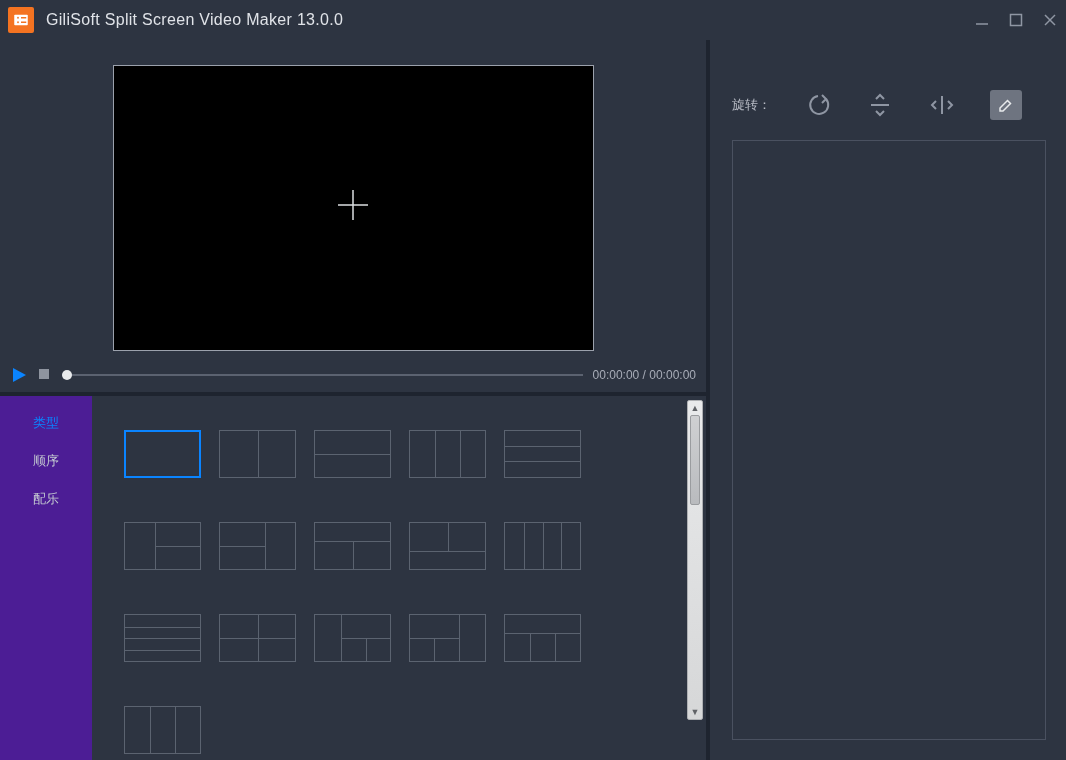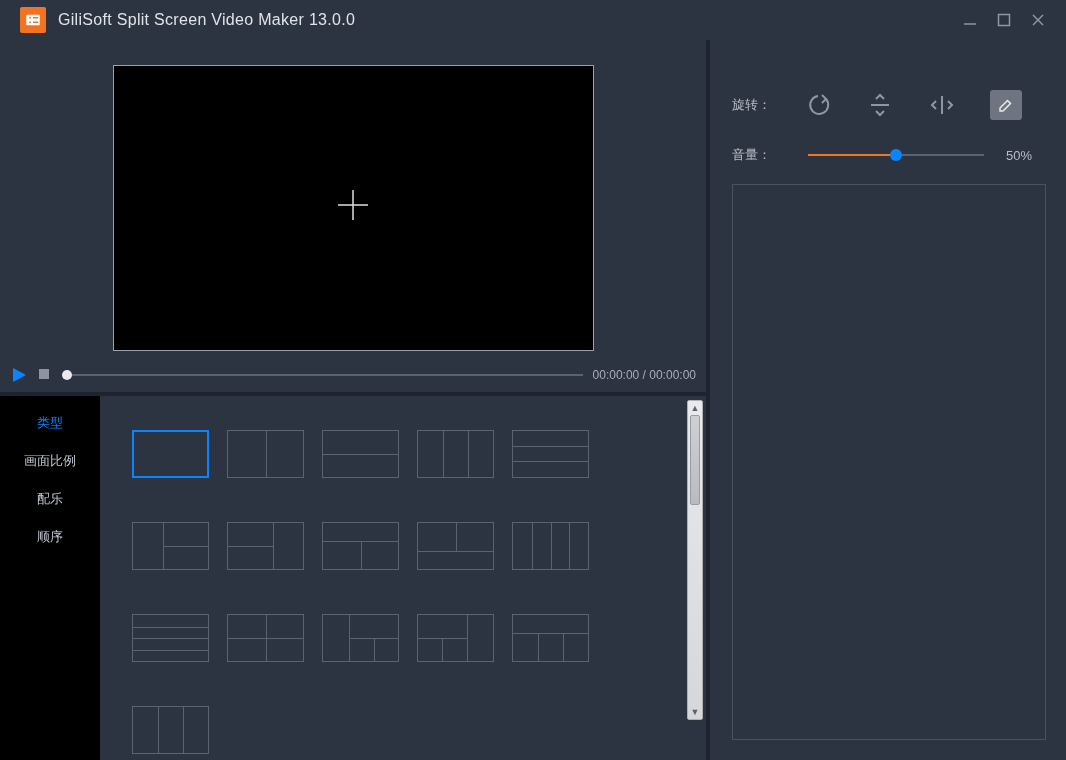--- a/index.html
+++ b/index.html
@@ -1,17 +1,17 @@
 <!DOCTYPE html>
 <html><head>
 <meta charset="utf-8">
 <style>
 * { margin:0; padding:0; box-sizing:border-box; font-family:"Microsoft YaHei",Arial,sans-serif; }
 body { background:#2d3441; width:1066px; height:760px; overflow:hidden; color:#c2c7d0; font-size:13px; }
-.titlebar { height:40px; display:flex; align-items:center; padding:0 20px; }
+.titlebar { height:40px; display:flex; align-items:center; padding:0 8px; }
 .logo { width:26px; height:26px; background:#f47321; border-radius:2px; margin-right:12px; display:flex; align-items:center; justify-content:center; }
 .logo svg { width:18px; height:18px; }
 .title { font-size:16px; color:#e0e3e8; letter-spacing:0.3px; flex:1; }
 .winctrls { display:flex; gap:18px; }
 .winbtn { width:16px; height:16px; display:flex; align-items:center; justify-content:center; cursor:pointer; color:#8f96a3; }
 .winbtn svg { width:14px; height:14px; stroke:currentColor; stroke-width:1.5; fill:none; }
 .main { display:flex; height:720px; }
 .left { width:706px; display:flex; flex-direction:column; }
 .preview-area { height:318px; display:flex; align-items:center; justify-content:center; padding-top:18px; }
 .preview { width:481px; height:286px; background:#000; border:1px solid #9ba1ac; display:flex; align-items:center; justify-content:center; cursor:pointer; }
@@ -19,21 +19,21 @@
 .plus svg { width:42px; height:42px; stroke:#dddfe2; stroke-width:1.5; }
 .player { height:34px; display:flex; align-items:center; padding:0 10px; gap:10px; }
 .playbtn { width:18px; height:18px; cursor:pointer; }
 .playbtn svg { width:18px; height:18px; fill:#0a84ff; }
 .stopbtn { width:14px; height:14px; cursor:pointer; }
 .stopbtn svg { width:12px; height:12px; fill:#8e949f; }
 .seek { flex:1; height:2px; background:#5b6270; position:relative; cursor:pointer; }
 .seek-dot { width:10px; height:10px; background:#e8eaec; border-radius:50%; position:absolute; left:0; top:-4px; }
 .time { font-size:12px; color:#a8adb8; }
 .lower { flex:1; border-top:4px solid #1e242f; display:flex; }
-.sidenav { width:100px; background:#000000; display:flex; flex-direction:column; padding-top:8px; }
+.sidenav { width:92px; background:#4c1d95; display:flex; flex-direction:column; padding-top:8px; }
 .navitem { height:38px; display:flex; align-items:center; justify-content:center; font-size:13px; color:#c2c7d0; cursor:pointer; }
 .navitem.active { color:#0a84ff; }
 .gridarea { flex:1; padding:34px 20px 0 32px; overflow:hidden; position:relative; }
 .gridrows { display:flex; flex-direction:column; gap:44px; }
 .gridrow { display:flex; gap:18px; }
 .tmpl { width:77px; height:48px; border:1px solid #5b6370; cursor:pointer; position:relative; }
 .tmpl.selected { border:2px solid #0a84ff; }
 .tmpl .l { position:absolute; background:#5b6370; }
 .scrollbar { position:absolute; right:3px; top:4px; width:16px; height:320px; background:linear-gradient(#e9eaeb,#d6d7d8); border:1px solid #aeb0b3; border-radius:2px; }
 .scrollbar .thumb { position:absolute; top:14px; left:2px; right:2px; height:90px; background:linear-gradient(#cfd0d2,#b9bbbe); border:1px solid #9a9c9f; border-radius:2px; }
@@ -105,23 +105,22 @@
             <rect x="1" y="1" width="10" height="10"></rect>
           </svg></div>
       <div class="seek">
           <div class="seek-dot"></div>
         </div>
       <div class="time">00:00:00 / 00:00:00</div>
     </div>
     <div class="lower">
       <div class="sidenav">
         <div class="navitem active">类型</div>
-        <div class="navitem">画面比例</div>
+        <div class="navitem">顺序</div>
         <div class="navitem">配乐</div>
-        <div class="navitem">顺序</div>
       </div>
       <div class="gridarea">
         <div class="gridrows">
           <div class="gridrow">
             <div class="tmpl selected"></div>
             <div class="tmpl">
                 <div class="l" style="left:50%;top:0;width:1px;height:100%"></div>
               </div>
             <div class="tmpl">
                 <div class="l" style="left:0;top:50%;width:100%;height:1px"></div>
@@ -224,23 +223,15 @@
               <polyline points="18,8 22,12 18,16" fill="none"></polyline>
             </svg>
           </div>
         <div class="rbtn box">
             <svg viewBox="0 0 24 24">
               <path d="M4 16 L14 6 L18 10 L8 20 L4 20 Z"></path>
             </svg>
           </div>
       </div>
     </div>
-    <div class="row">
-      <div class="lbl">音量：</div>
-      <div class="volslider">
-        <div class="fill"></div>
-        <div class="dot"></div>
-      </div>
-      <div class="volval">50%</div>
-    </div>
     <div class="filterbox"></div>
   </div>
 </div>
 
 </body></html>

